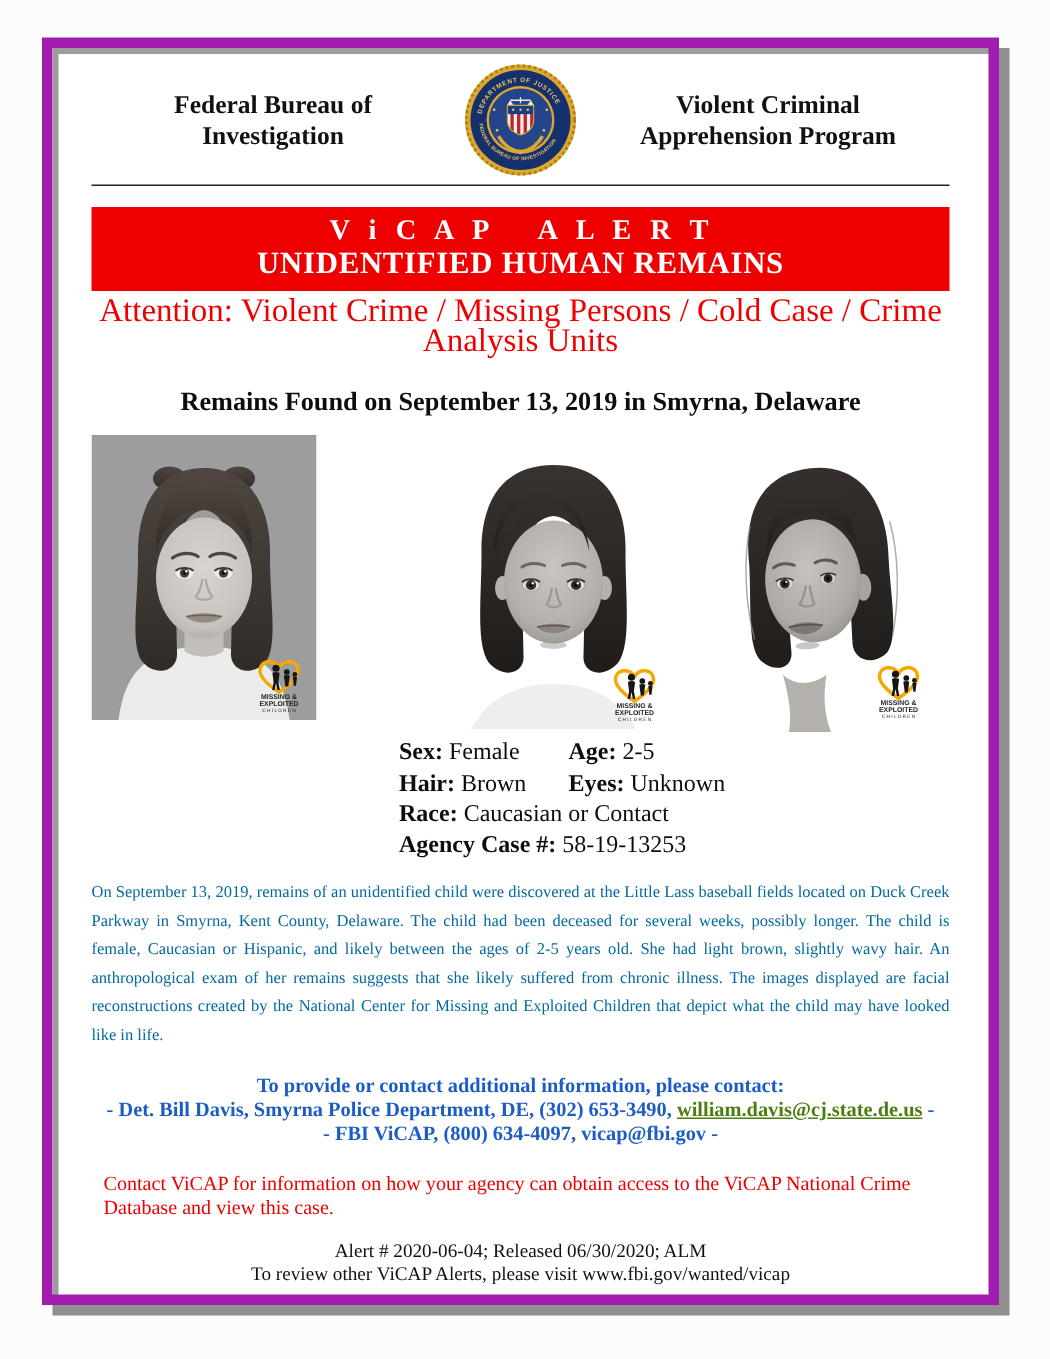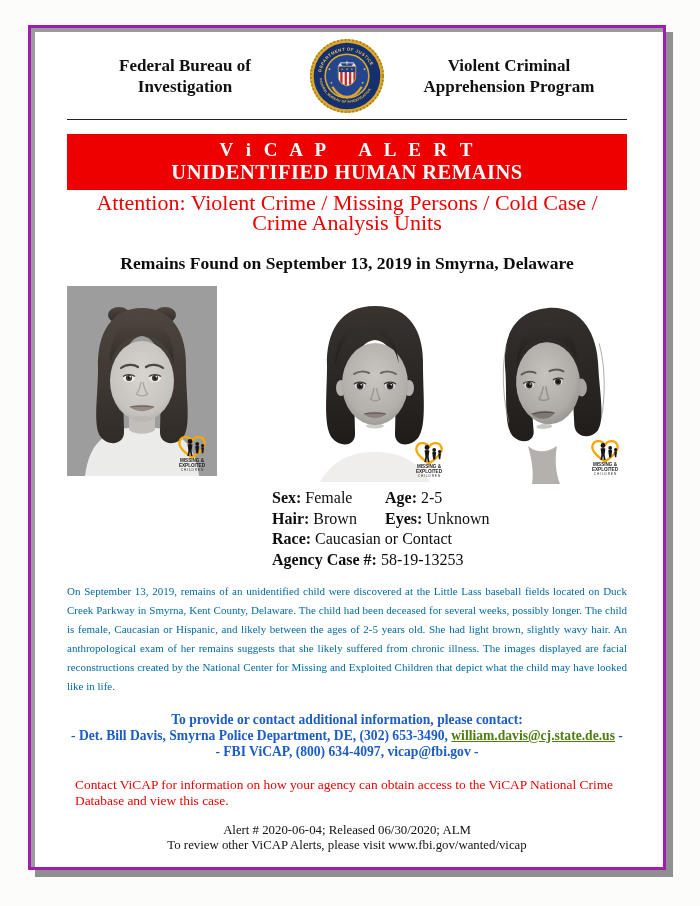--- a/index.html
+++ b/index.html
@@ -8,23 +8,23 @@
     background:#fcfcfb;
     font-family:"Liberation Serif", serif;
     position:relative;
     overflow:hidden;
   }
   .page {
     position:absolute; left:28px; top:25px;
     width:638px; height:845px;
     box-sizing:border-box;
     background:#ffffff;
-    border:3px solid #a21caf;
+    border:7px solid #a21caf;
     box-shadow: 7px 7px 0 #8f8f8f, inset 4px 4px 0 #9c9c9c;
-    padding:0 36px;
+    padding:0 26px;
     overflow:hidden;
   }
   
   .hdr { display:flex; align-items:center; margin-top:9px; }
   .hdr-title {
     flex:1; text-align:center;
     font-weight:bold; font-size:17px; line-height:21px; color:#111;
   }
   .seal-wrap { width:80px; height:78px; flex:0 0 auto; margin:0 4px; }
   .hdr-rule { border-top:1.5px solid #222; margin-top:4px; }

